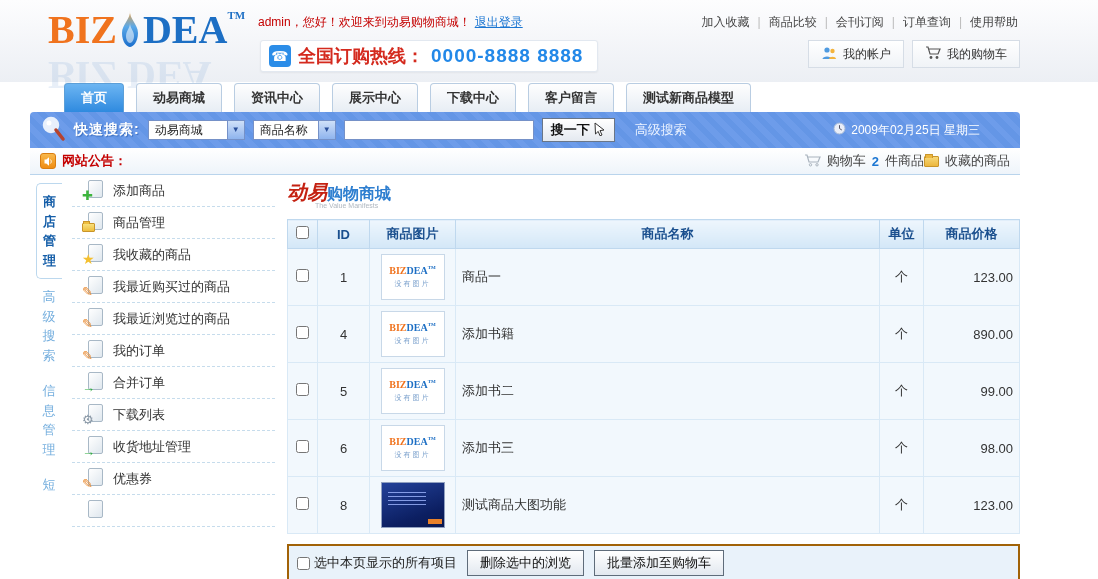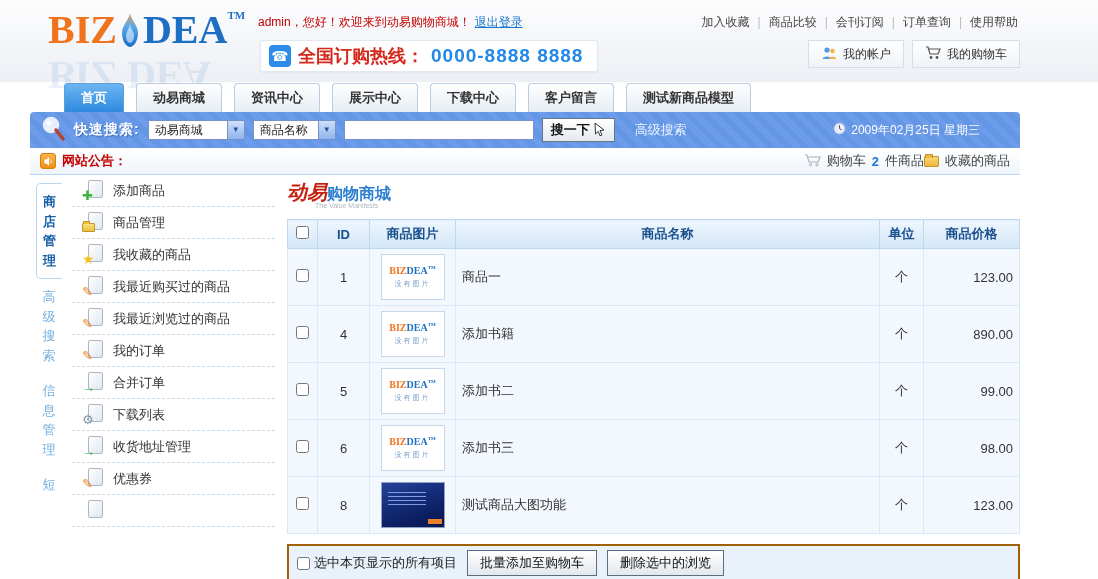--- a/index.html
+++ b/index.html
@@ -410,19 +410,19 @@
           <td class="r">123.00</td>
         </tr>
       </tbody>
         </table>
 
       <div class="actionbar">
         <label>
           <input type="checkbox" style="">
           <span>选中本页显示的所有项目</span>
         </label>
+        <button class="act-btn">删除选中的浏览</button>
         <button class="act-btn">批量添加至购物车</button>
-        <button class="act-btn">删除选中的浏览</button>
       </div>
     </div>
   </div>
 
 </div>
 
 </body></html>

